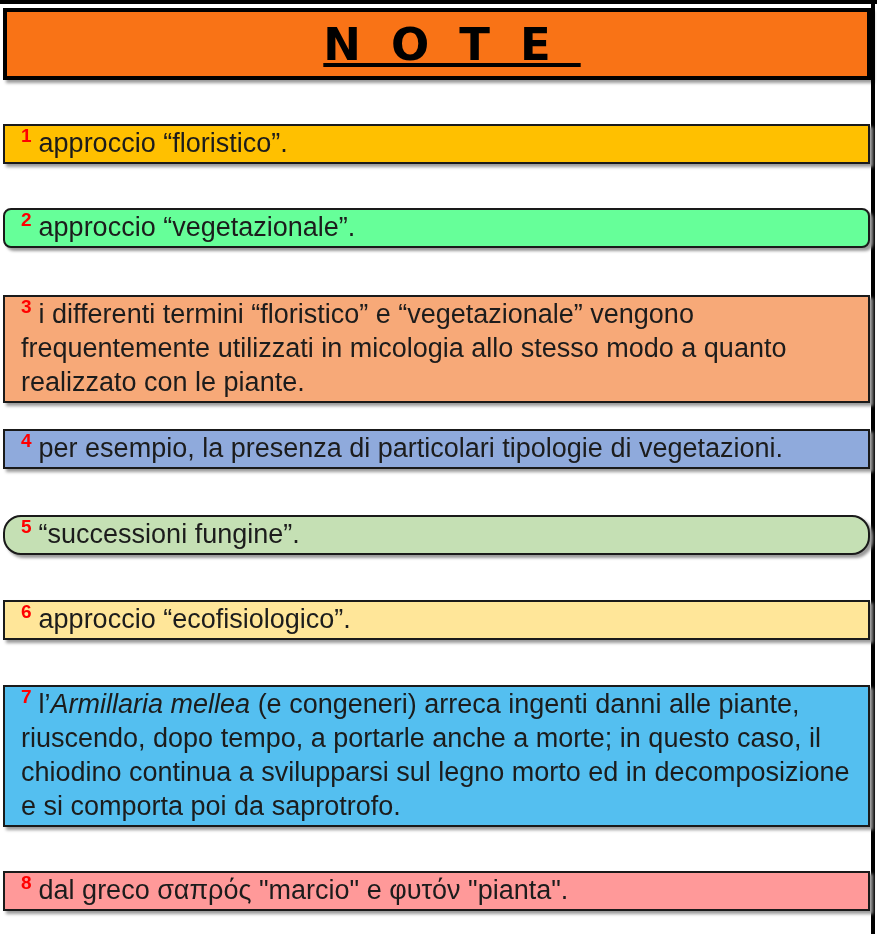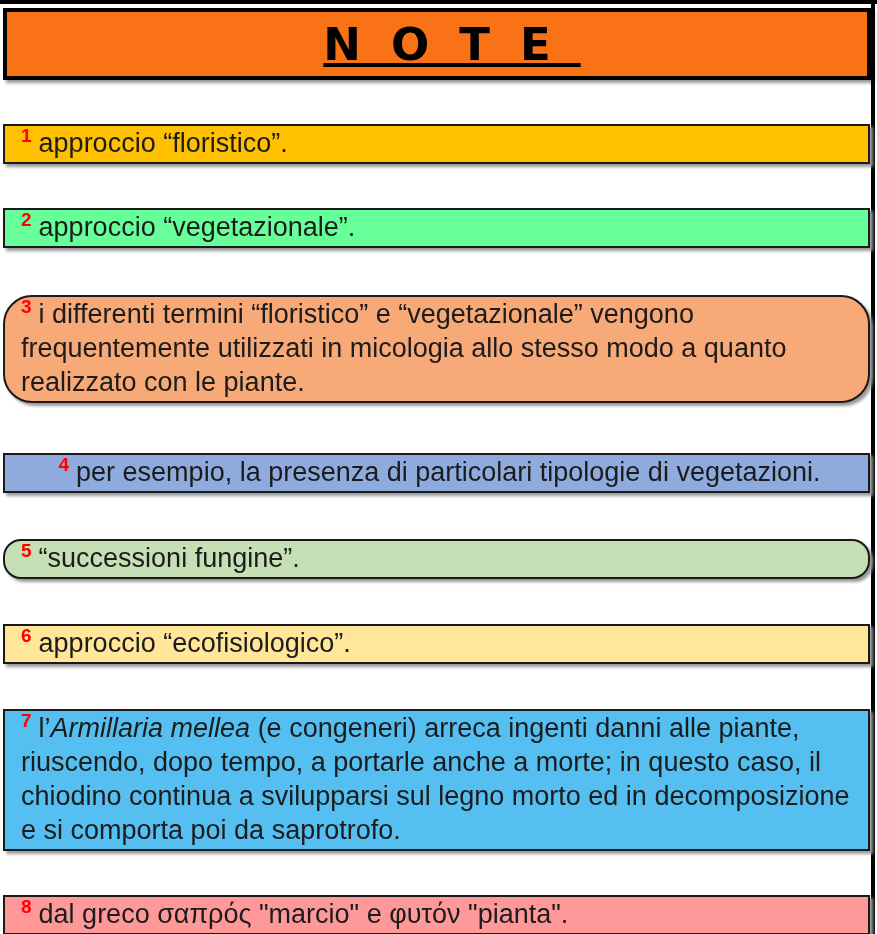--- a/index.html
+++ b/index.html
@@ -40,21 +40,21 @@
     width:867px;
     border:2px solid #1a1a1a;
     padding:0 10px 2px 16px;
     font-size:27px;
     line-height:34px;
     color:#1c1c1c;
     box-shadow:3px 3px 3px #9a9a9a;
     margin-top:44px;
   }
   .note-bar:nth-of-type(3){margin-top:47px;}
-  .note-bar:nth-of-type(4){margin-top:50px;text-align:center;}
+  .note-bar:nth-of-type(4){margin-top:26px;}
   .note-bar:nth-of-type(5){margin-top:46px;}
   .note-bar:nth-of-type(6){margin-top:45px;}
   .note-bar:nth-of-type(7){margin-top:45px;}
   .note-bar:nth-of-type(8){margin-top:44px;}
   .note-num{
     color:#ff0000;
     font-weight:bold;
     font-size:19px;
     vertical-align:super;
     line-height:0;
@@ -69,21 +69,21 @@
   <div class="page-border-top"></div>
   <div class="page-border-right"></div>
 
   <div class="title-box" style="background: #f97316; text-decoration: underline;">
     <span class="title-text">NOTE</span>
   </div>
 
   <div class="notes-list">
 
   <div class="note-bar" style="background: rgb(255, 192, 0);"><span class="note-num">1</span><span class="note-text"><span>approccio “floristico”.</span></span></div>
-      <div class="note-bar" style="background: rgb(102, 255, 153);"><span class="note-num">2</span><span class="note-text"><span>approccio “vegetazionale”.</span></span></div>
-      <div class="note-bar" style="background: rgb(247, 169, 120); border-radius: 29px;"><span class="note-num">3</span><span class="note-text"><span>i differenti termini “floristico” e “vegetazionale” vengono frequentemente utilizzati in micologia allo stesso modo a quanto realizzato con le piante.</span></span></div>
+      <div class="note-bar" style="background: rgb(102, 255, 153); border-radius: 8px;"><span class="note-num">2</span><span class="note-text"><span>approccio “vegetazionale”.</span></span></div>
+      <div class="note-bar" style="background: rgb(247, 169, 120);"><span class="note-num">3</span><span class="note-text"><span>i differenti termini “floristico” e “vegetazionale” vengono frequentemente utilizzati in micologia allo stesso modo a quanto realizzato con le piante.</span></span></div>
       <div class="note-bar" style="background: rgb(143, 170, 220);"><span class="note-num">4</span><span class="note-text"><span>per esempio, la presenza di particolari tipologie di vegetazioni.</span></span></div>
       <div class="note-bar" style="background: rgb(197, 224, 180); border-radius: 18px;"><span class="note-num">5</span><span class="note-text"><span>“successioni fungine”.</span></span></div>
       <div class="note-bar" style="background: rgb(255, 230, 153);"><span class="note-num">6</span><span class="note-text"><span>approccio “ecofisiologico”.</span></span></div>
       <div class="note-bar" style="background: rgb(84, 191, 240);"><span class="note-num">7</span><span class="note-text"><span>l’</span><span class="bi">Armillaria mellea</span><span> (e congeneri) arreca ingenti danni alle piante, riuscendo, dopo tempo, a portarle anche a morte; in questo caso, il chiodino continua a svilupparsi sul legno morto ed in decomposizione e si comporta poi da saprotrofo.</span></span></div>
       <div class="note-bar" style="background: rgb(255, 153, 153);"><span class="note-num">8</span><span class="note-text"><span>dal greco σαπρός "marcio" e φυτόν "pianta".</span></span></div>
     </div>
 </div>
 
 </body></html>

